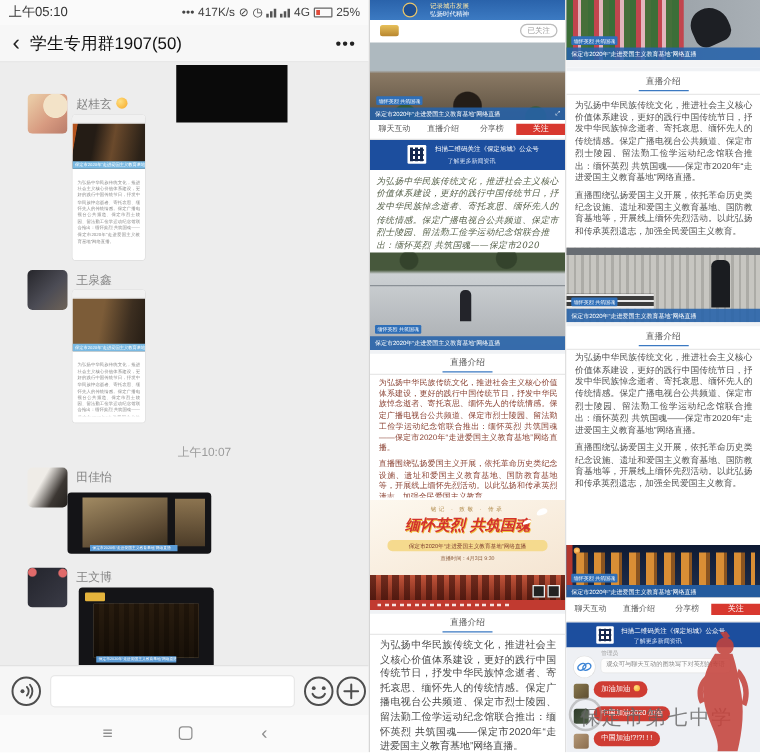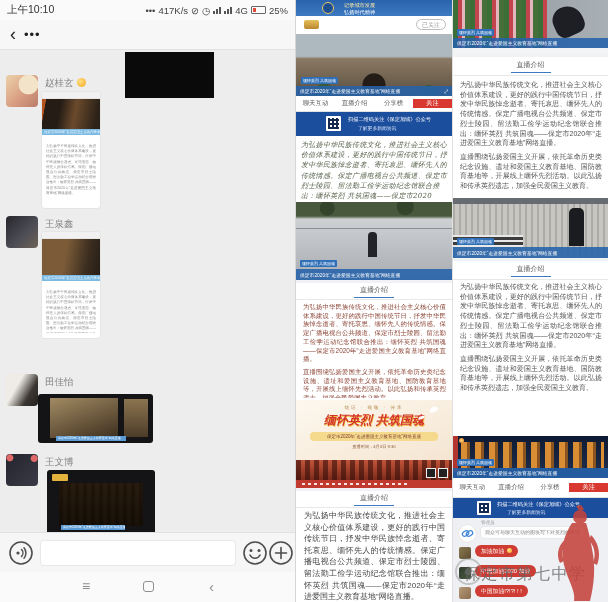--- a/index.html
+++ b/index.html
@@ -18,21 +18,21 @@
   .sig i:nth-child(1){height:3px}.sig i:nth-child(2){height:5px}.sig i:nth-child(3){height:7px}
   .batt{position:static;display:inline-block;width:15px;height:8px;border:1px solid #666;border-radius:1px;}
   .batt::after{content:"";position:absolute;margin:1px;width:3px;height:4px;background:#e04b3a;}
   .navbar{left:0;top:20px;width:295px;height:30px;background:#f7f7f7;border-bottom:1px solid #e3e3e3;
           display:flex;align-items:center;padding:0 10px;position:absolute;}
   .navbar span{position:static;}
   .nav-back{font-size:18px;color:#222;margin-right:8px;}
   .nav-title{font-size:13.5px;color:#111;flex:1;}
   .nav-more{font-size:13px;color:#222;letter-spacing:1px;}
 
-  .chat{left:0;top:50px;width:295px;height:482px;background:#ededed;overflow:hidden;}
+  .chat{left:16px;top:50px;width:295px;height:482px;background:#ededed;overflow:hidden;}
   .black-bar{left:125px;top:2px;width:89px;height:46px;background:#0a0a0a;}
   .avatar{width:32px;height:32px;border-radius:4px;}
   .av1{left:6px;top:25px;background:radial-gradient(circle at 70% 30%,#f3e3c8 0 30%,transparent 32%),linear-gradient(135deg,#e9c9a4 10%,#d79a80 60%,#b97c6a);}
   .av2{left:6px;top:166px;background:linear-gradient(135deg,#26262b,#4c4c55 55%,#6e6358);}
   .av3{left:6px;top:324px;background:linear-gradient(120deg,#efece7 35%,#3c3733 70%,#23201d);}
   .av4{left:6px;top:404px;background:radial-gradient(circle at 12% 12%,#e06a6a 0 3px,transparent 4px),radial-gradient(circle at 88% 14%,#e06a6a 0 3px,transparent 4px),linear-gradient(135deg,#23242c,#3a3b46);}
   .sender{font-size:9.5px;color:#848484;white-space:nowrap;}
   .sender span{position:static;}
   .s1{left:45px;top:27px}.s2{left:45px;top:168px}.s3{left:45px;top:326px}.s4{left:45px;top:406px}
   .emoji-dot{display:inline-block;width:9px;height:9px;border-radius:50%;margin-left:3px;vertical-align:-1px;
@@ -204,21 +204,21 @@
   .red-figure{left:96px;top:505px;width:54px;height:97px;z-index:7;}
 </style>
 </head>
 <body>
 
 <div class="canvas">
 
   <div class="col-left">
 
     <div class="statusbar">
-      <span>上午10:10</span>
+      <span>上午05:10</span>
       <span class="st-right">
         <span>•••</span>
         <span>417K/s</span>
         <span>⊘</span>
         <span>◷</span>
         <span class="sig">
             <i></i>
             <i></i>
             <i></i>
           </span>
@@ -228,20 +228,21 @@
             <i></i>
           </span>
         <span>4G</span>
         <span class="batt"></span>
         <span>25%</span>
       </span>
     </div>
 
     <div class="navbar">
       <span class="nav-back">‹</span>
+      <span class="nav-title">学生专用群1907(50)</span>
       <span class="nav-more">•••</span>
     </div>
 
     <div class="chat">
       <div class="black-bar"></div>
 
       <div class="avatar av1"></div>
       <div class="sender s1">
         <span>赵桂玄</span><span class="emoji-dot"></span>
       </div>
@@ -258,20 +259,21 @@
         <span>王泉鑫</span>
       </div>
       <div class="card card2">
         <div class="card-top"></div>
         <div class="card-video cv2">
           <div class="card-cap">保定市2020年“走进爱国主义教育基地”网络直播</div>
         </div>
         <div class="card-lines cl2">为弘扬中华民族传统文化，推进社会主义核心价值体系建设，更好的践行中国传统节日，抒发中华民族悼念逝者、寄托哀思、缅怀先人的传统情感。保定广播电视台公共频道、保定市烈士陵园、留法勤工俭学运动纪念馆联合推出：缅怀英烈 共筑国魂——保定市2020年“走进爱国主义教育基地”网络直播。</div>
       </div>
 
+      <div class="chat-ts">上午10:07</div>
 
       <div class="avatar av3"></div>
       <div class="sender s3">
         <span>田佳怡</span>
       </div>
       <div class="limg limg3">
         <div class="ph-main"></div>
         <div class="ph-side"></div>
         <div class="limg-cap lc3">保定市2020年“走进爱国主义教育基地”网络直播</div>
       </div>

